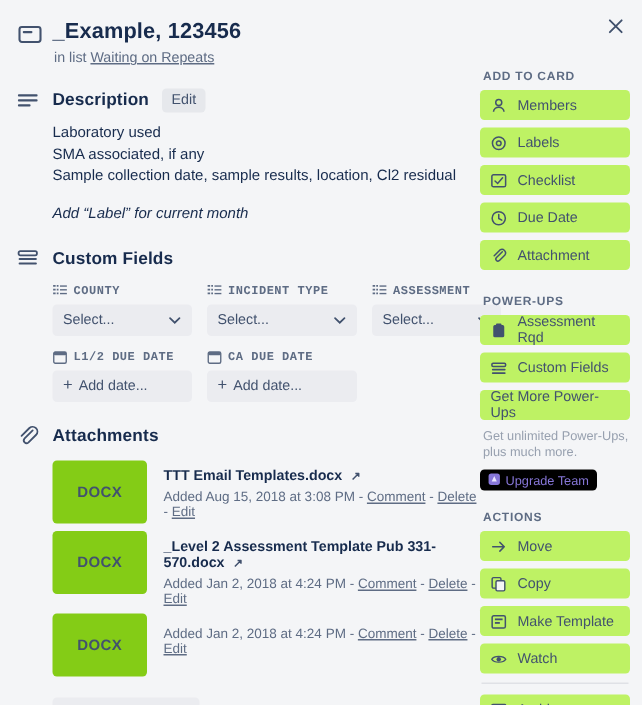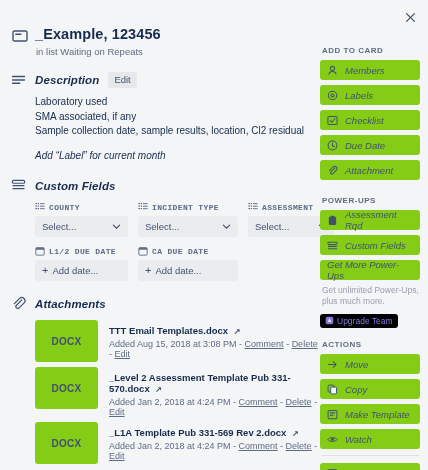--- a/index.html
+++ b/index.html
@@ -35,55 +35,55 @@
   .body-wrap {
     display: flex;
     align-items: flex-start;
     padding: 10px 8px 0 8px;
     height: 470px;
   }
   .main-col { width: 312px; flex: 0 0 312px; padding-left: 2px;}
   .side-col { width: 100px; flex: 0 0 100px; padding-top: 36px; }
 
   
-  .card-header { display: flex; align-items: flex-start; padding: 2px 0 0 2px; margin-top: 13px; }
+  .card-header { display: flex; align-items: flex-start; padding: 2px 0 0 2px; }
   .hdr-icon {
     width: 16px; height: 16px; margin-right: 7px; margin-top: 3px;
     flex: 0 0 16px; color: #42526e;
   }
   .card-title {
     font-size: 14.5px;
     font-weight: bold;
     line-height: 18px;
     color: #172b4d;
     letter-spacing: .1px;
   }
   .in-list {
     font-size: 9.5px;
     color: #5e6c84;
     margin-top: 3px;
     margin-left: 1px;
   }
   .in-list a {
     color: #5e6c84;
+    text-decoration: underline;
   }
 
   
   .section { margin-top: 15px; }
   .sec-head { display: flex; align-items: center; margin-left: 1px; }
   .sec-icon {
     width: 15px; height: 15px; flex: 0 0 15px;
     margin-right: 9px; color: #42526e;
   }
   .sec-title {
     font-size: 11.5px;
     font-weight: bold;
     color: #172b4d;
     letter-spacing: .1px;
-    font-style: italic;
   }
   .edit-btn {
     margin-left: 9px;
     font-size: 9.5px;
     color: #42526e;
     background: #e6e8ec;
     padding: 2px 6px 3px 6px;
     border-radius: 3px;
     cursor: pointer;
   }
@@ -204,29 +204,28 @@
     font-size: 8px;
     font-weight: bold;
     letter-spacing: .5px;
     color: #5e6c84;
     text-transform: uppercase;
     margin: 0 0 5px 2px;
   }
   .side-btn {
     display: flex;
     align-items: center;
-    background: #84cc16;
+    background: #bef264;
     border-radius: 3px;
     height: 20px;
     padding: 0 7px;
     margin-bottom: 5px;
     font-size: 9.5px;
     color: #42526e;
     cursor: pointer;
-    font-style: italic;
   }
   .side-btn.center { justify-content: center; }
   .side-btn .sbi {
     width: 11px; height: 11px;
     flex: 0 0 11px;
     margin-right: 7px;
     color: #42526e;
   }
   .side-gap { height: 11px; }
   .side-note {
@@ -470,24 +469,20 @@
               </div>
               <div class="att-meta">
                 <span>Added Jan 2, 2018 at 4:24 PM</span><span> - </span><a>Comment</a><span> - </span><a>Delete</a><span> - </span><a>Edit</a>
               </div>
             </div>
           </div>
 
           <div class="att-row">
             <div class="att-thumb">DOCX</div>
             <div class="att-info">
-              <div class="att-name">
-                <span>_L1A Template Pub 331-569 Rev 2.docx</span>
-                <span class="ext-link">↗</span>
-              </div>
               <div class="att-meta">
                 <span>Added Jan 2, 2018 at 4:24 PM</span><span> - </span><a>Comment</a><span> - </span><a>Delete</a><span> - </span><a>Edit</a>
               </div>
             </div>
           </div>
 
         </div>
 
         <div class="add-att">Add an attachment</div>
       </div>

